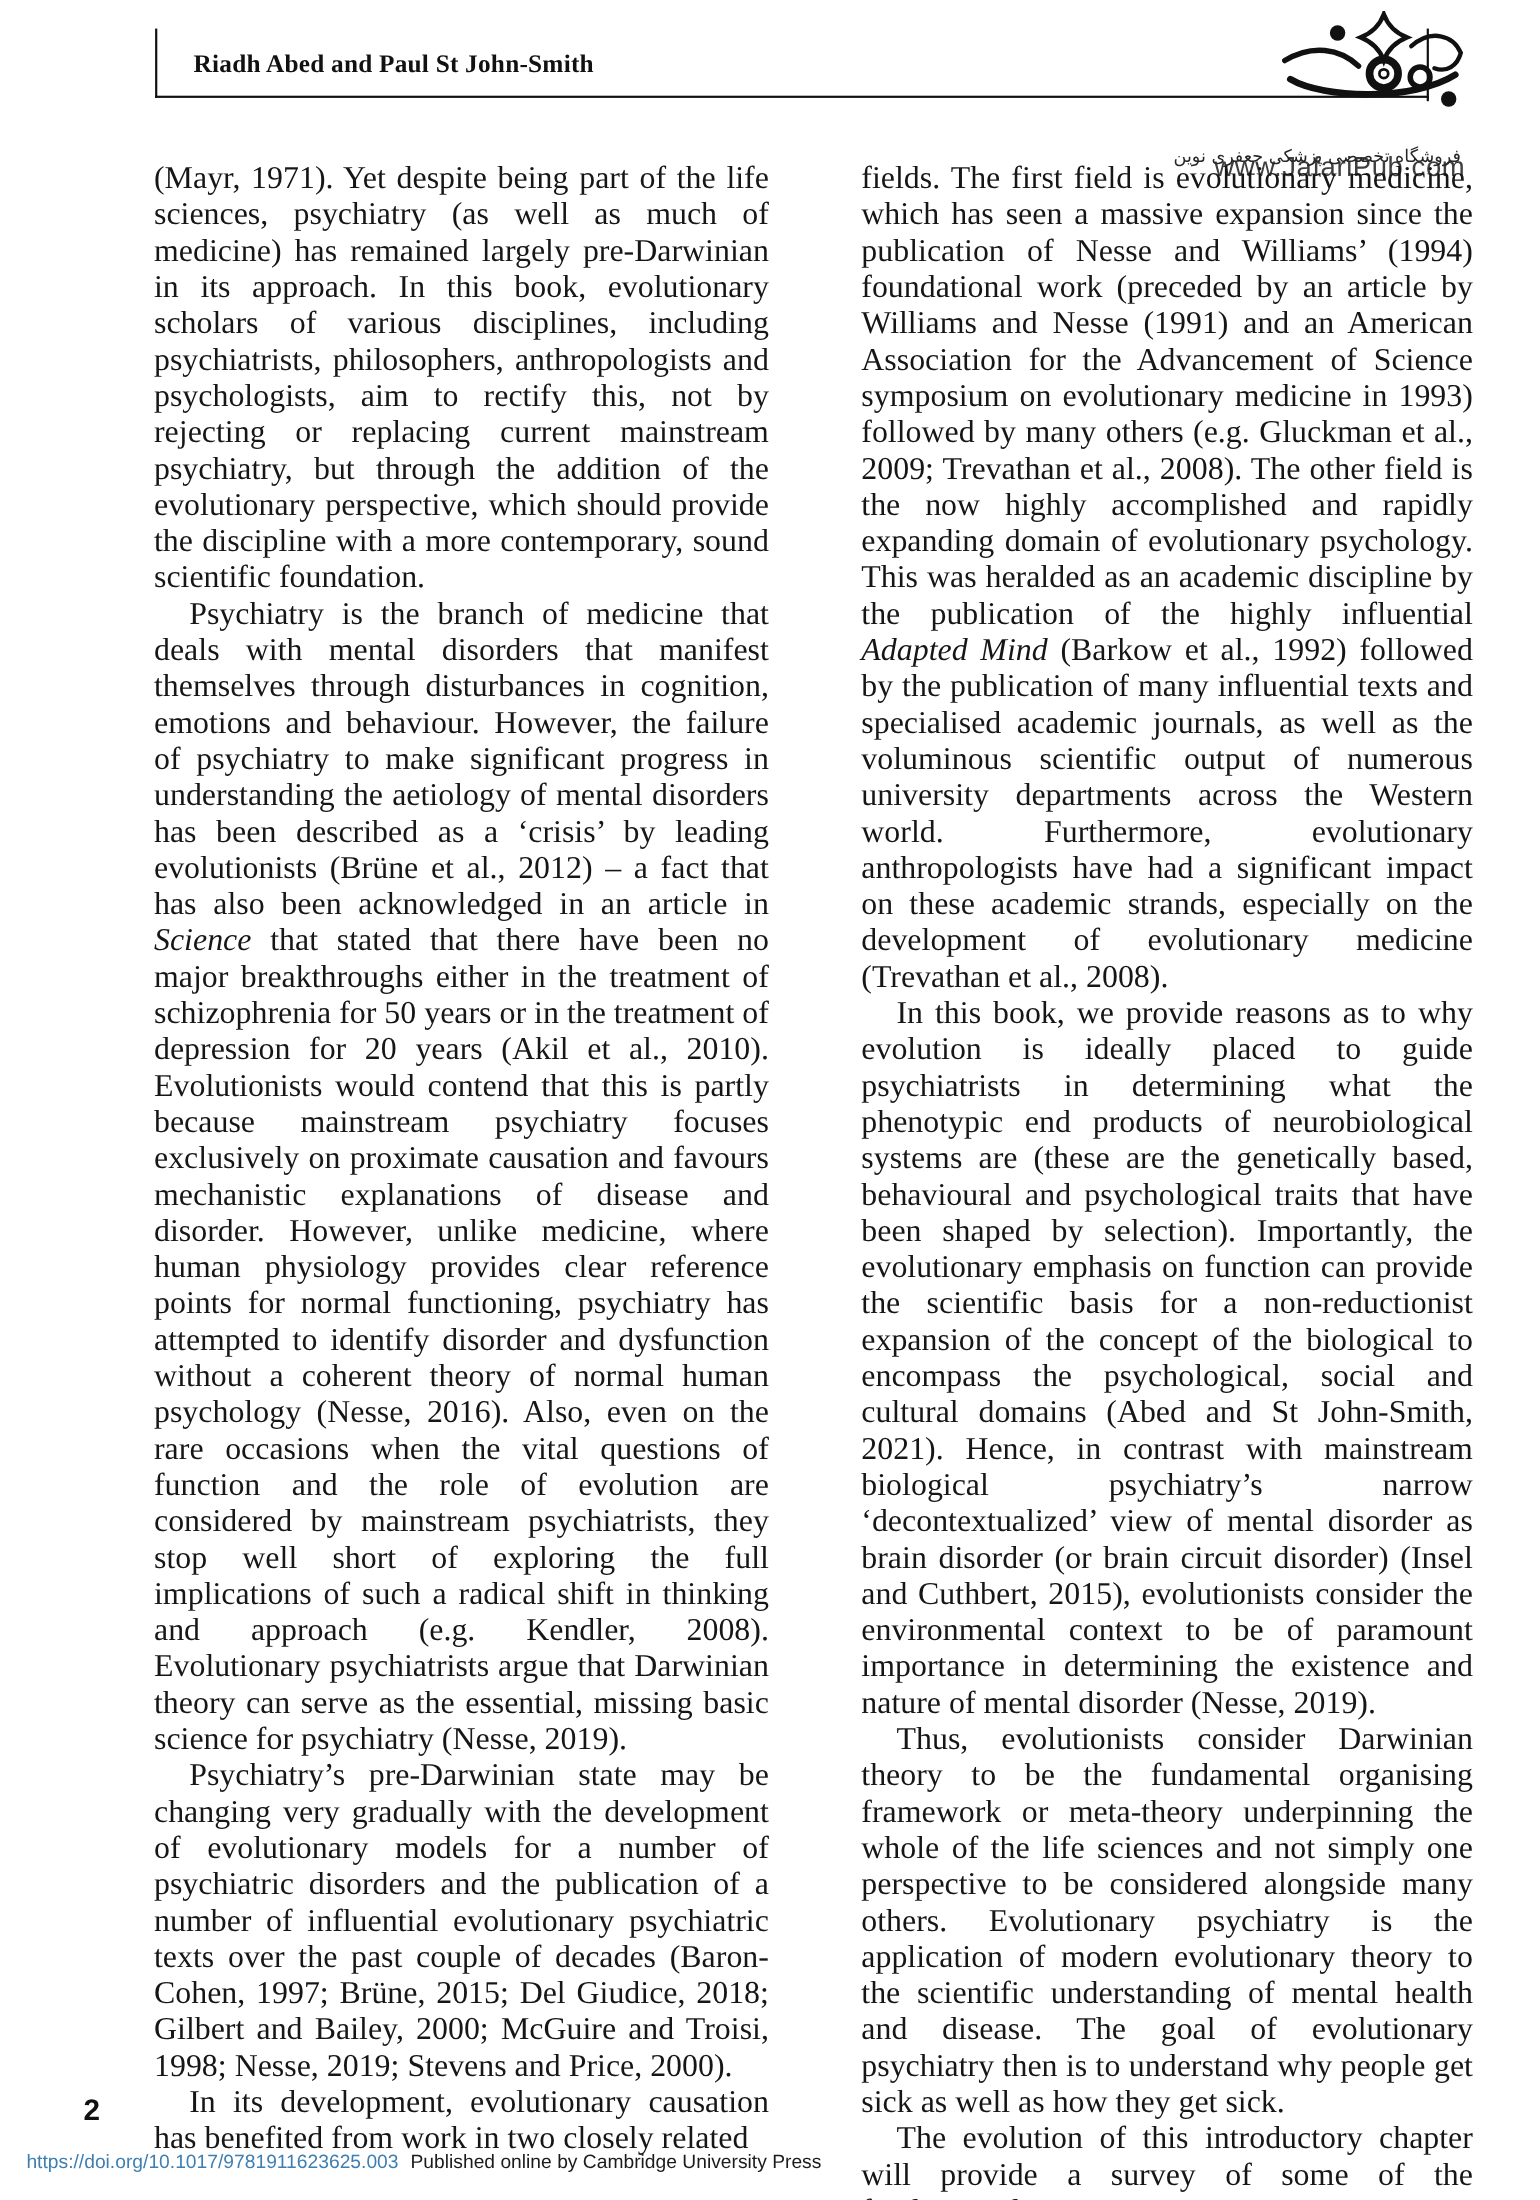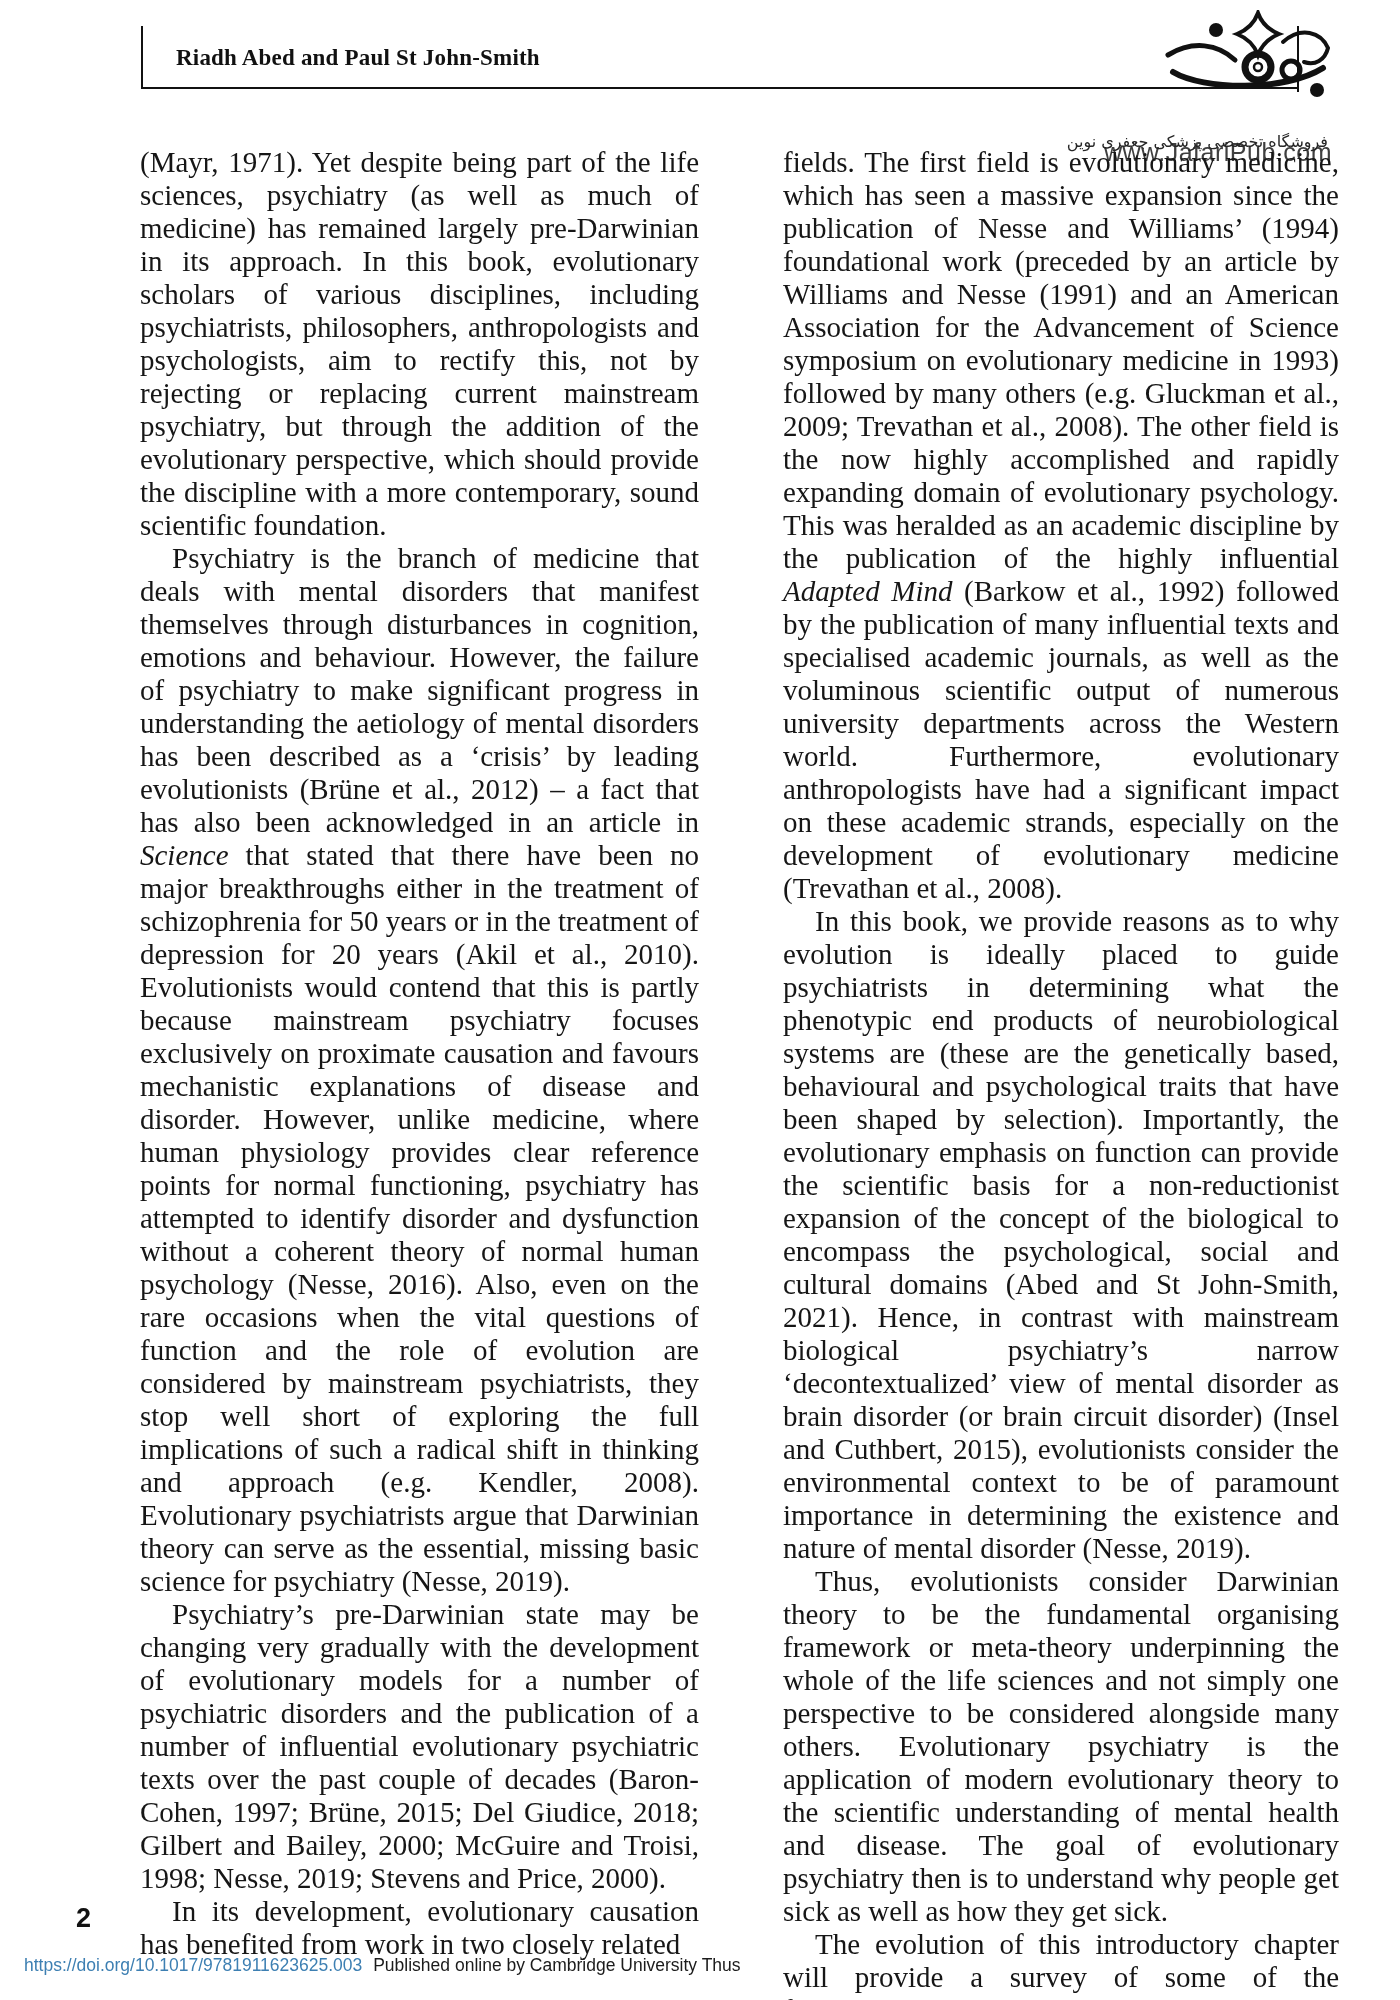--- a/index.html
+++ b/index.html
@@ -83,14 +83,14 @@
 <div class="col" id="col-right">
     <p class="para"><span>fields. The first field is evolutionary medicine, which has seen a massive expansion since the publication of Nesse and Williams’ (1994) foundational work (preceded by an article by Williams and Nesse (1991) and an American Association for the Advancement of Science symposium on evolutionary medicine in 1993) followed by many others (e.g. Gluckman et al., 2009; Trevathan et al., 2008). The other field is the now highly accomplished and rapidly expanding domain of evolutionary psychology. This was heralded as an academic discipline by the publication of the highly influential </span><span class="it">Adapted Mind</span><span> (Barkow et al., 1992) followed by the publication of many influential texts and specialised academic journals, as well as the voluminous scientific output of numerous university departments across the Western world. Furthermore, evolutionary anthropologists have had a significant impact on these academic strands, especially on the development of evolutionary medicine (Trevathan et al., 2008).</span></p>
     <p class="para indent"><span>In this book, we provide reasons as to why evolution is ideally placed to guide psychiatrists in determining what the phenotypic end products of neurobiological systems are (these are the genetically based, behavioural and psychological traits that have been shaped by selection). Importantly, the evolutionary emphasis on function can provide the scientific basis for a non-reductionist expansion of the concept of the biological to encompass the psychological, social and cultural domains (Abed and St John-Smith, 2021). Hence, in contrast with mainstream biological psychiatry’s narrow ‘decontextualized’ view of mental disorder as brain disorder (or brain circuit disorder) (Insel and Cuthbert, 2015), evolutionists consider the environmental context to be of paramount importance in determining the existence and nature of mental disorder (Nesse, 2019).</span></p>
     <p class="para indent"><span>Thus, evolutionists consider Darwinian theory to be the fundamental organising framework or meta-theory underpinning the whole of the life sciences and not simply one perspective to be considered alongside many others. Evolutionary psychiatry is the application of modern evolutionary theory to the scientific understanding of mental health and disease. The goal of evolutionary psychiatry then is to understand why people get sick as well as how they get sick.</span></p>
     <p class="para indent"><span>The evolution of this introductory chapter will provide a survey of some of the fundamentals</span></p>
   </div>
 
 <div id="page-number">2</div>
 <div id="footer-line">
   <span id="doi-link">https://doi.org/10.1017/9781911623625.003</span>
-  <span id="published-note">Published online by Cambridge University Thus</span>
+  <span id="published-note">Published online by Cambridge University Press</span>
 </div>
 
 </body></html>

